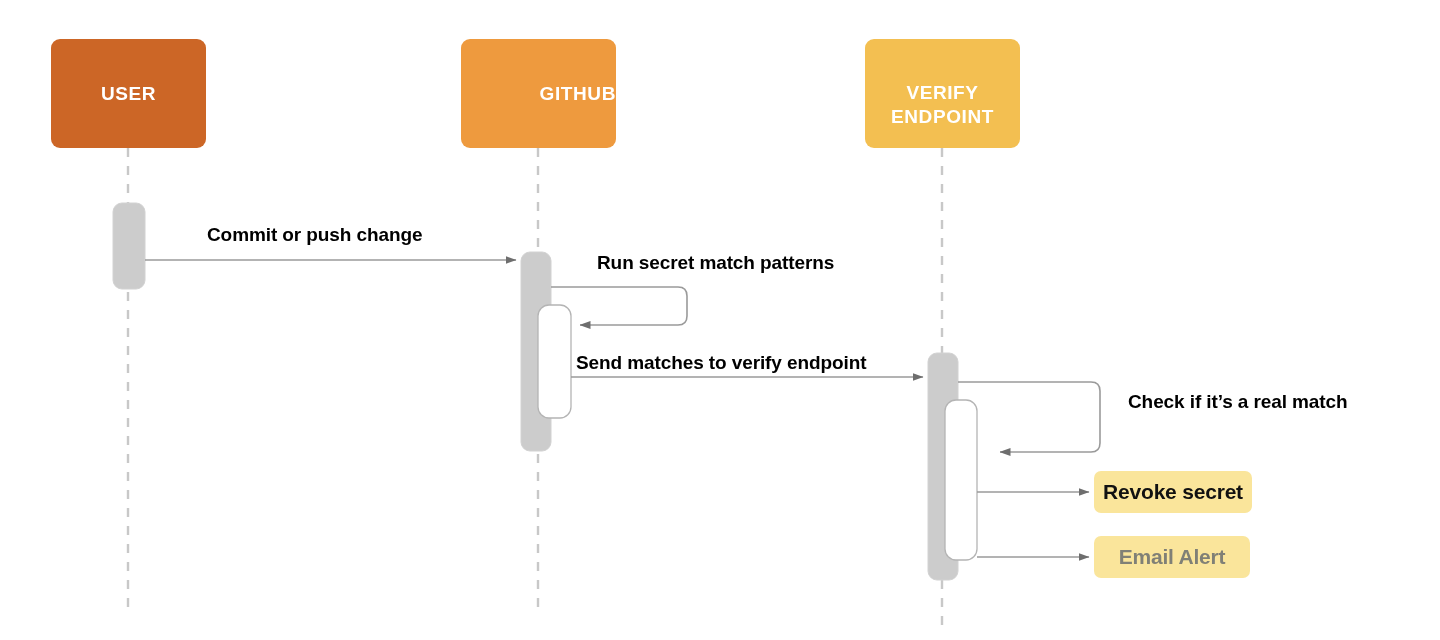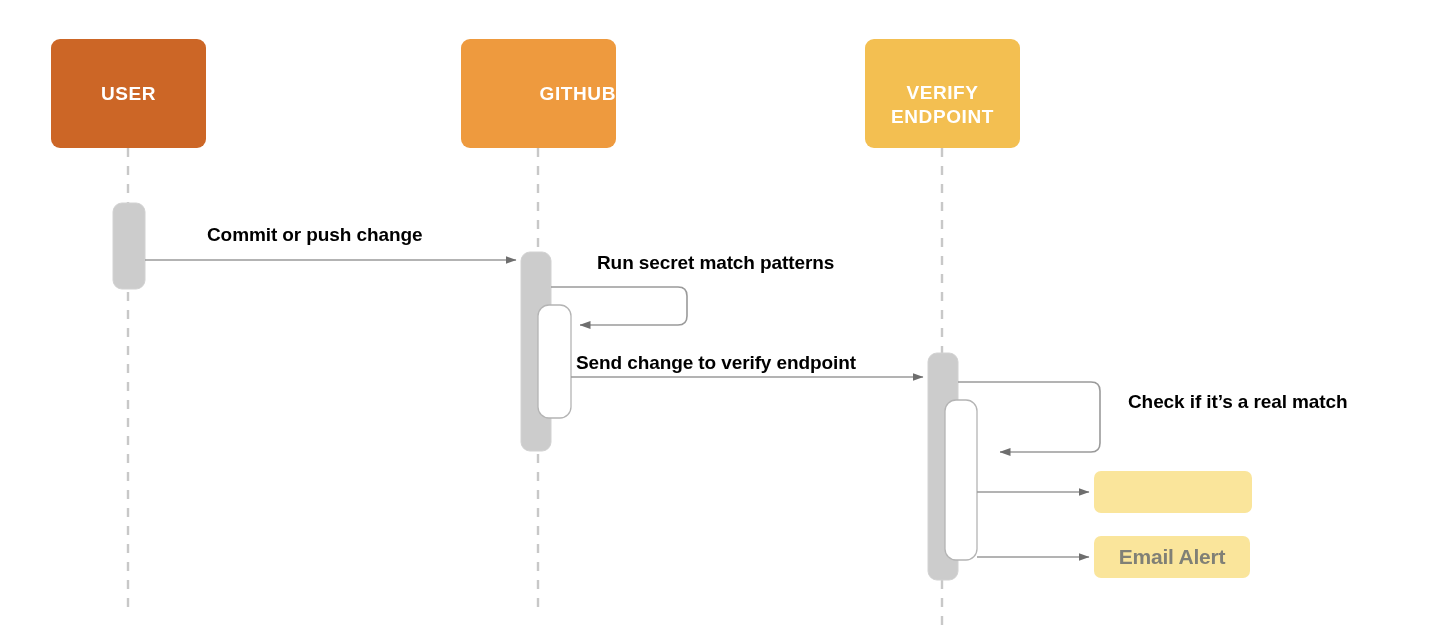--- a/index.html
+++ b/index.html
@@ -136,22 +136,25 @@
 
   <div class="actor-label" style="left:865px; top:39px; width:155px; height:109px; flex-direction:column;margin-top:11px;">
     <span>VERIFY</span>
     <span>ENDPOINT</span>
   </div>
 
   <div class="msg-label" style="left:207px; top:224px;">Commit or push change</div>
 
   <div class="msg-label" style="left:597px; top:252px;">Run secret match patterns</div>
 
-  <div class="msg-label" style="left:576px; top:352px;">Send change to verify endpoint</div>
+  <div class="msg-label" style="left:576px; top:352px;">Send matches to verify endpoint</div>
 
   <div class="msg-label" style="left:1128px; top:391px;">Check if it’s a real match</div>
 
+  <div class="note-label" style="left:1094px; top:471px; width:158px; height:42px; color:#111111;">
+    <span>Revoke secret</span>
+  </div>
 
   <div class="note-label" style="left:1094px; top:536px; width:156px; height:42px; color:#808076;">
     <span>Email Alert</span>
   </div>
 
 </div>
 
 </body></html>

